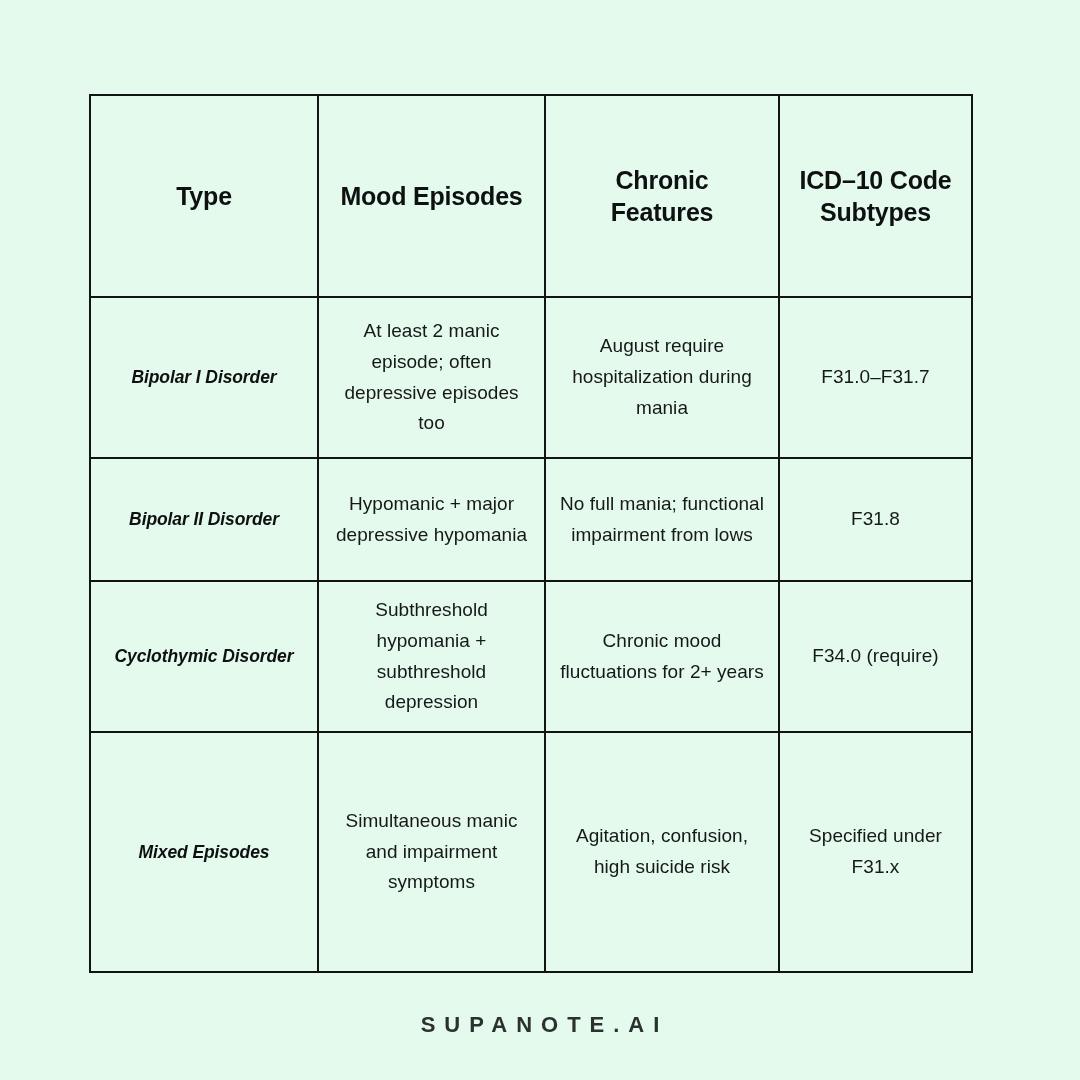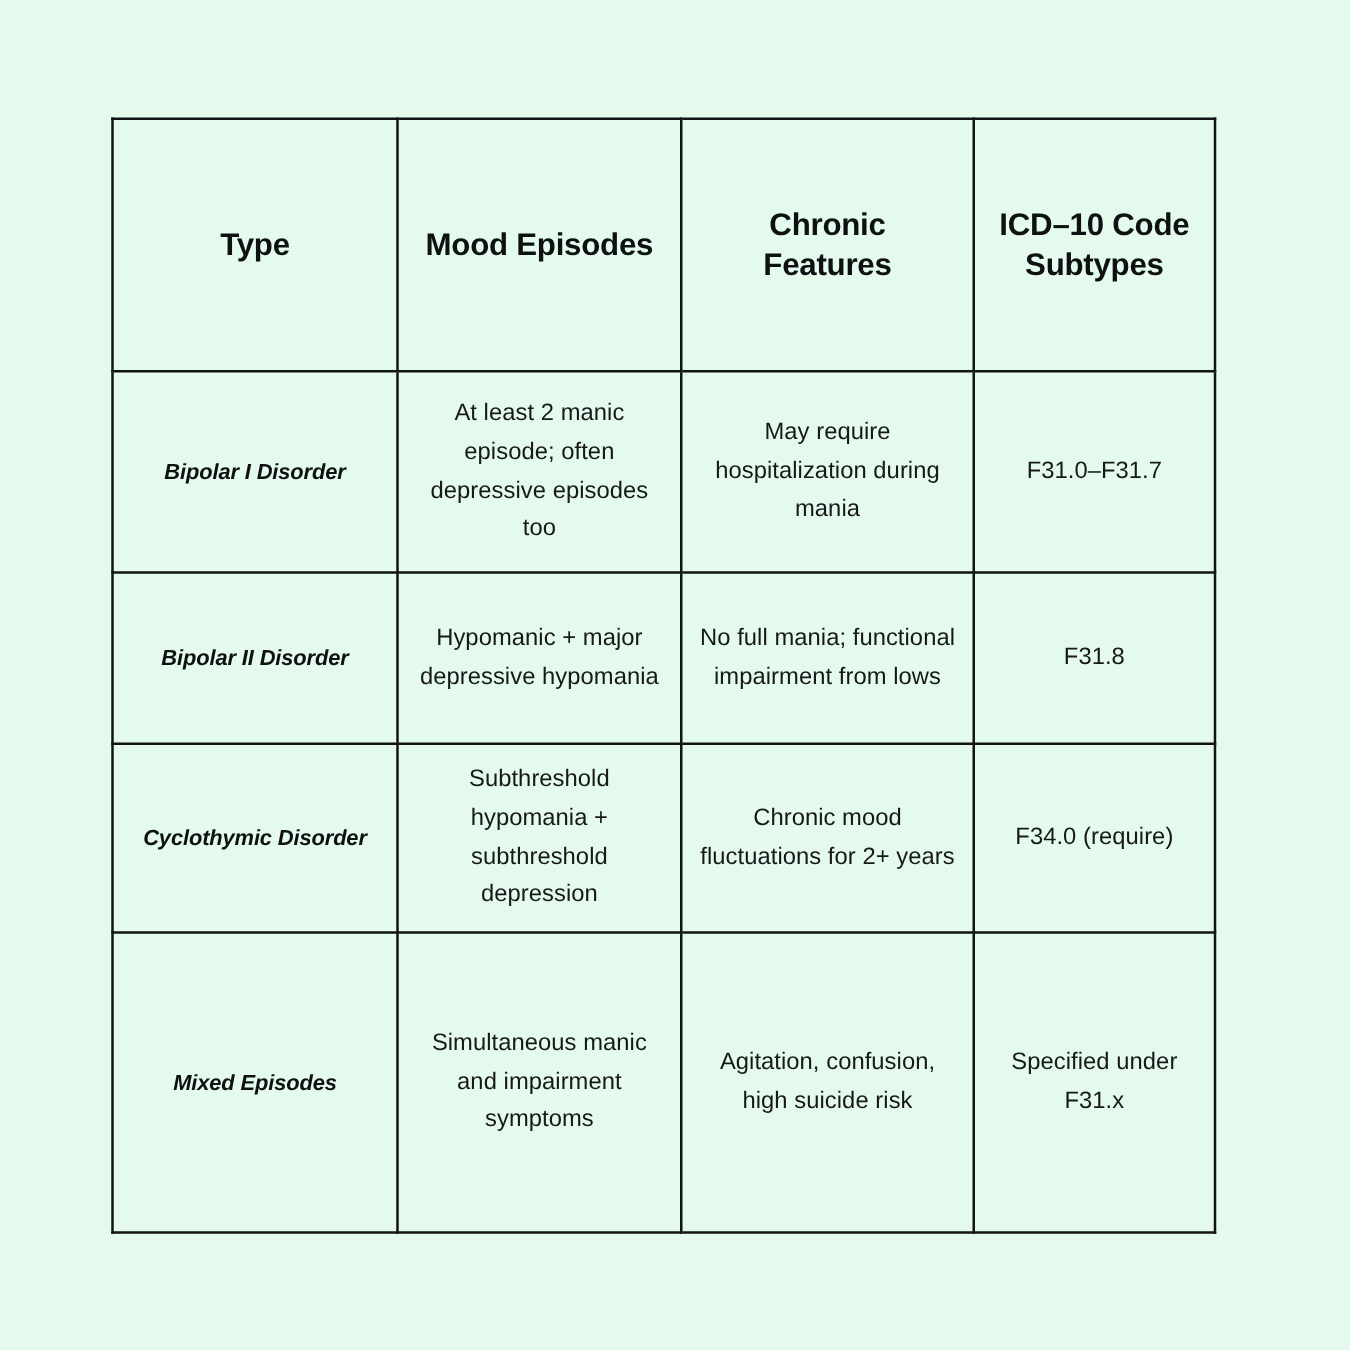--- a/index.html
+++ b/index.html
@@ -58,21 +58,21 @@
   tr.header-row th {
     font-weight: bold;
     font-size: 25px;
     line-height: 1.3;
     letter-spacing: -0.2px;
     color: #0e1012;
   }
 
   
   tr.row-1 { height: 161px; }
-  tr.row-2 { height: 137px; }
+  tr.row-2 { height: 123px; }
   tr.row-3 { height: 151px; }
   tr.row-4 { height: 240px; }
 
   td.type-cell {
     font-weight: bold;
     font-size: 17.5px;
     line-height: 1.5;
     letter-spacing: -0.1px;
     color: #0e1012;
     font-style: italic;
@@ -123,21 +123,21 @@
           <th>
             <span>ICD–10 Code</span><br>
             <span>Subtypes</span>
           </th>
         </tr>
       </thead>
       <tbody>
         <tr class="row-1">
           <td class="type-cell">Bipolar I Disorder</td>
           <td class="detail-cell">At least 2 manic episode; often depressive episodes too</td>
-          <td class="detail-cell">May require hospitalization during mania</td>
+          <td class="detail-cell">August require hospitalization during mania</td>
           <td class="detail-cell">F31.0–F31.7</td>
         </tr>
         <tr class="row-2">
           <td class="type-cell">Bipolar II Disorder</td>
           <td class="detail-cell">Hypomanic + major depressive hypomania</td>
           <td class="detail-cell">No full mania; functional impairment from lows</td>
           <td class="detail-cell">F31.8</td>
         </tr>
         <tr class="row-3">
           <td class="type-cell">Cyclothymic Disorder</td>
@@ -148,14 +148,15 @@
         <tr class="row-4">
           <td class="type-cell">Mixed Episodes</td>
           <td class="detail-cell">Simultaneous manic and impairment symptoms</td>
           <td class="detail-cell">Agitation, confusion, high suicide risk</td>
           <td class="detail-cell">Specified under F31.x</td>
         </tr>
       </tbody>
     </table>
   </div>
 
+  <div class="footer-brand">SUPANOTE.AI</div>
 
 </div>
 
 </body></html>

